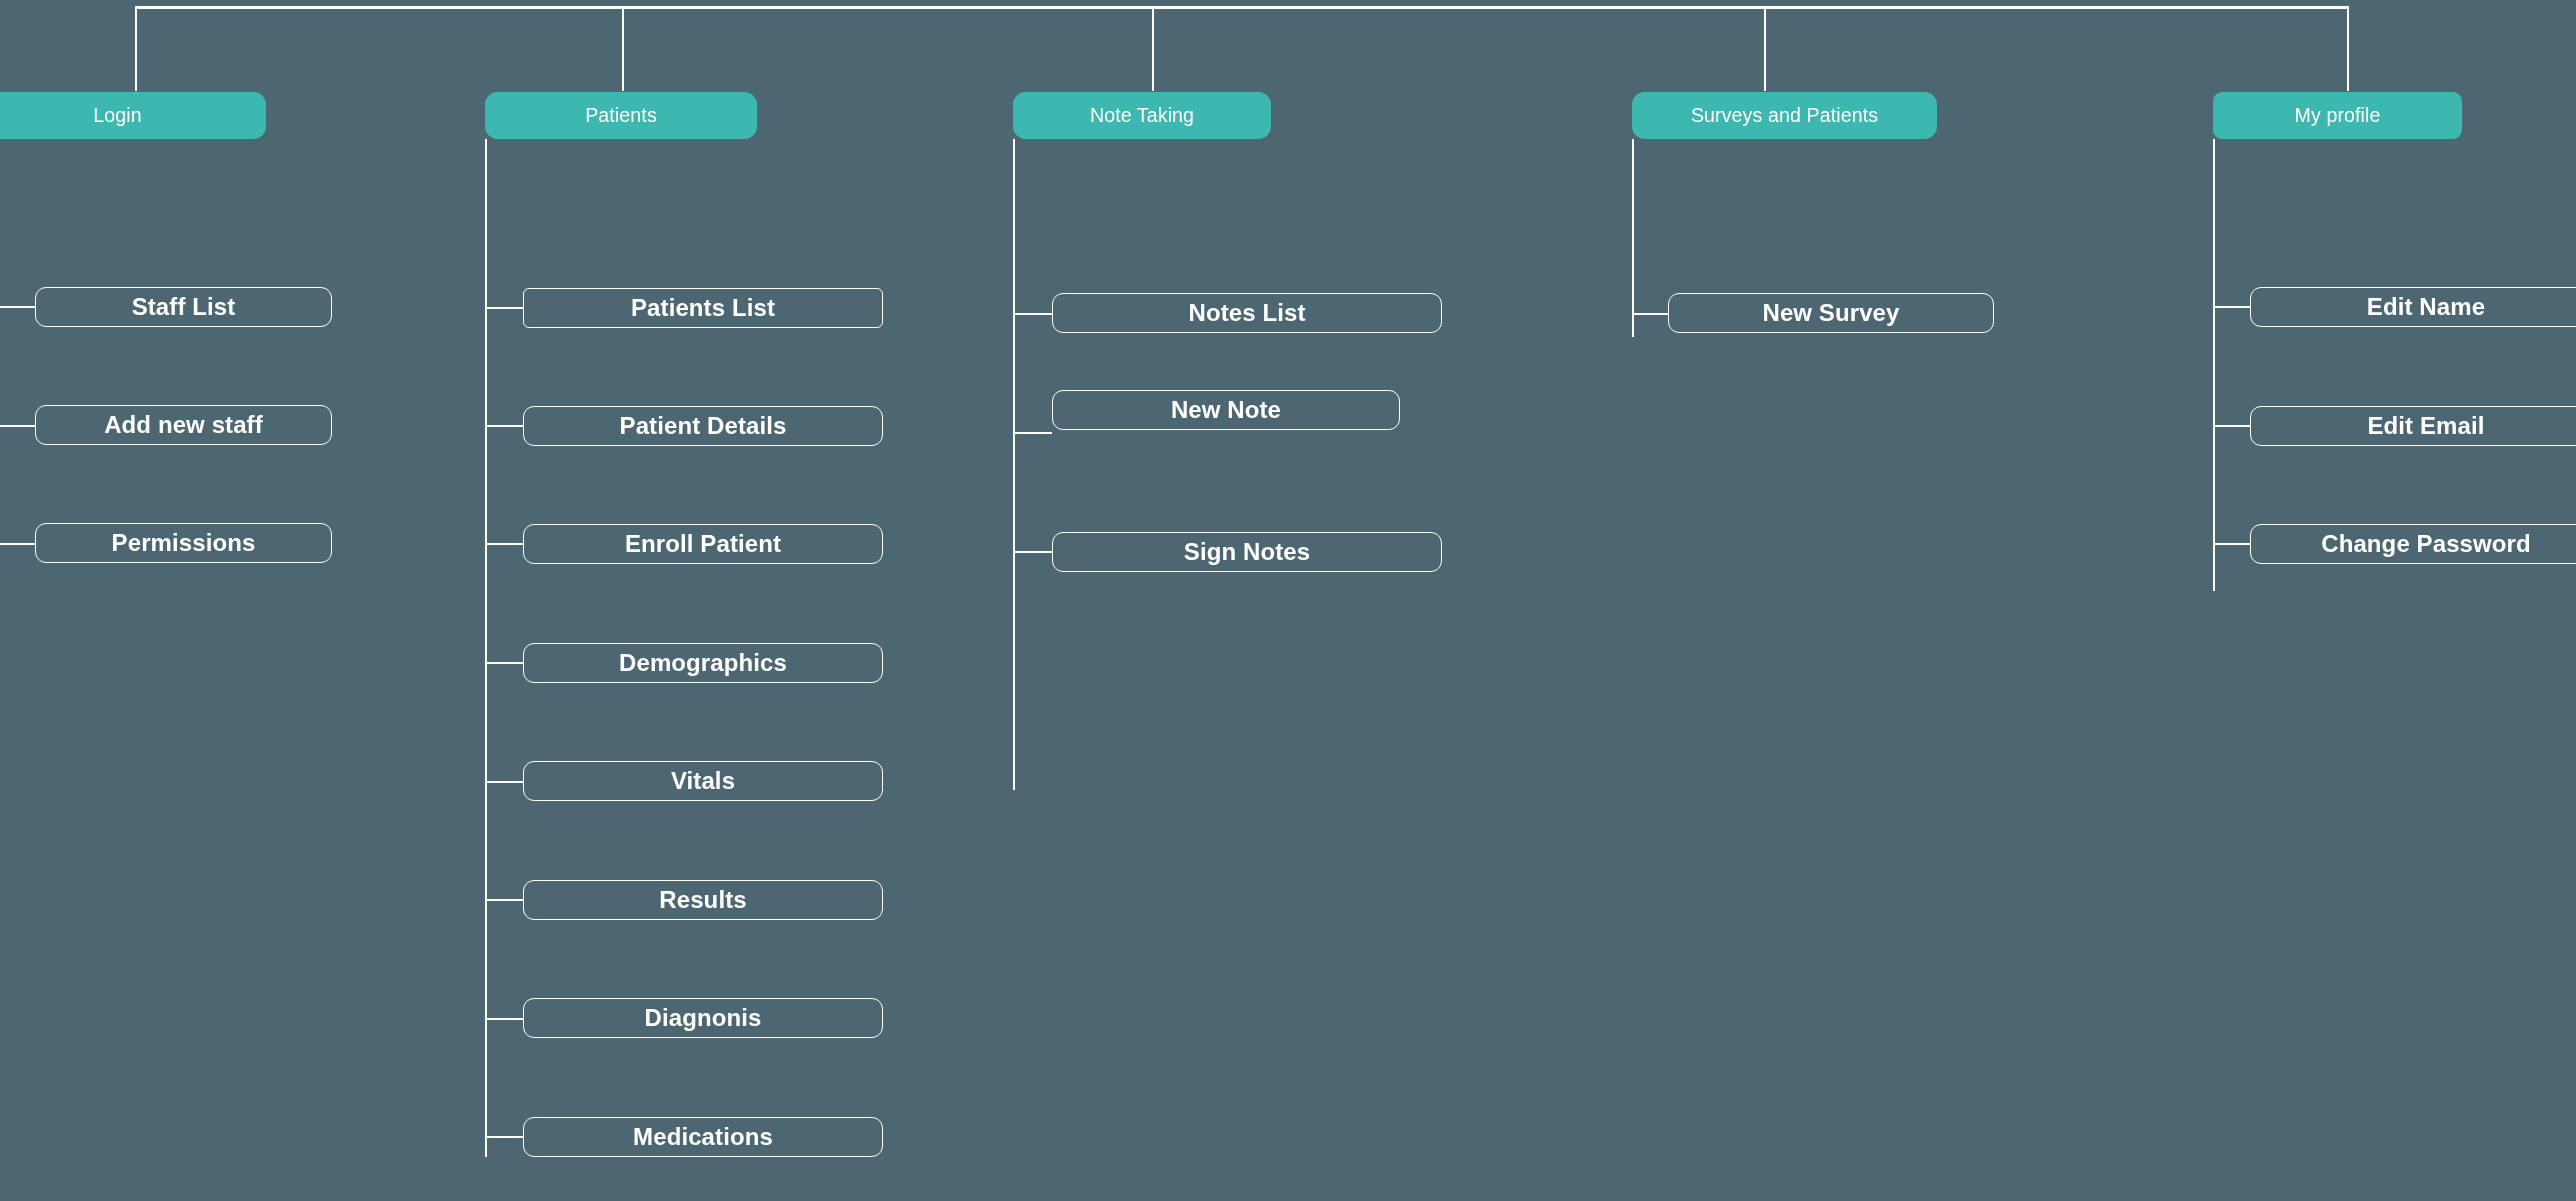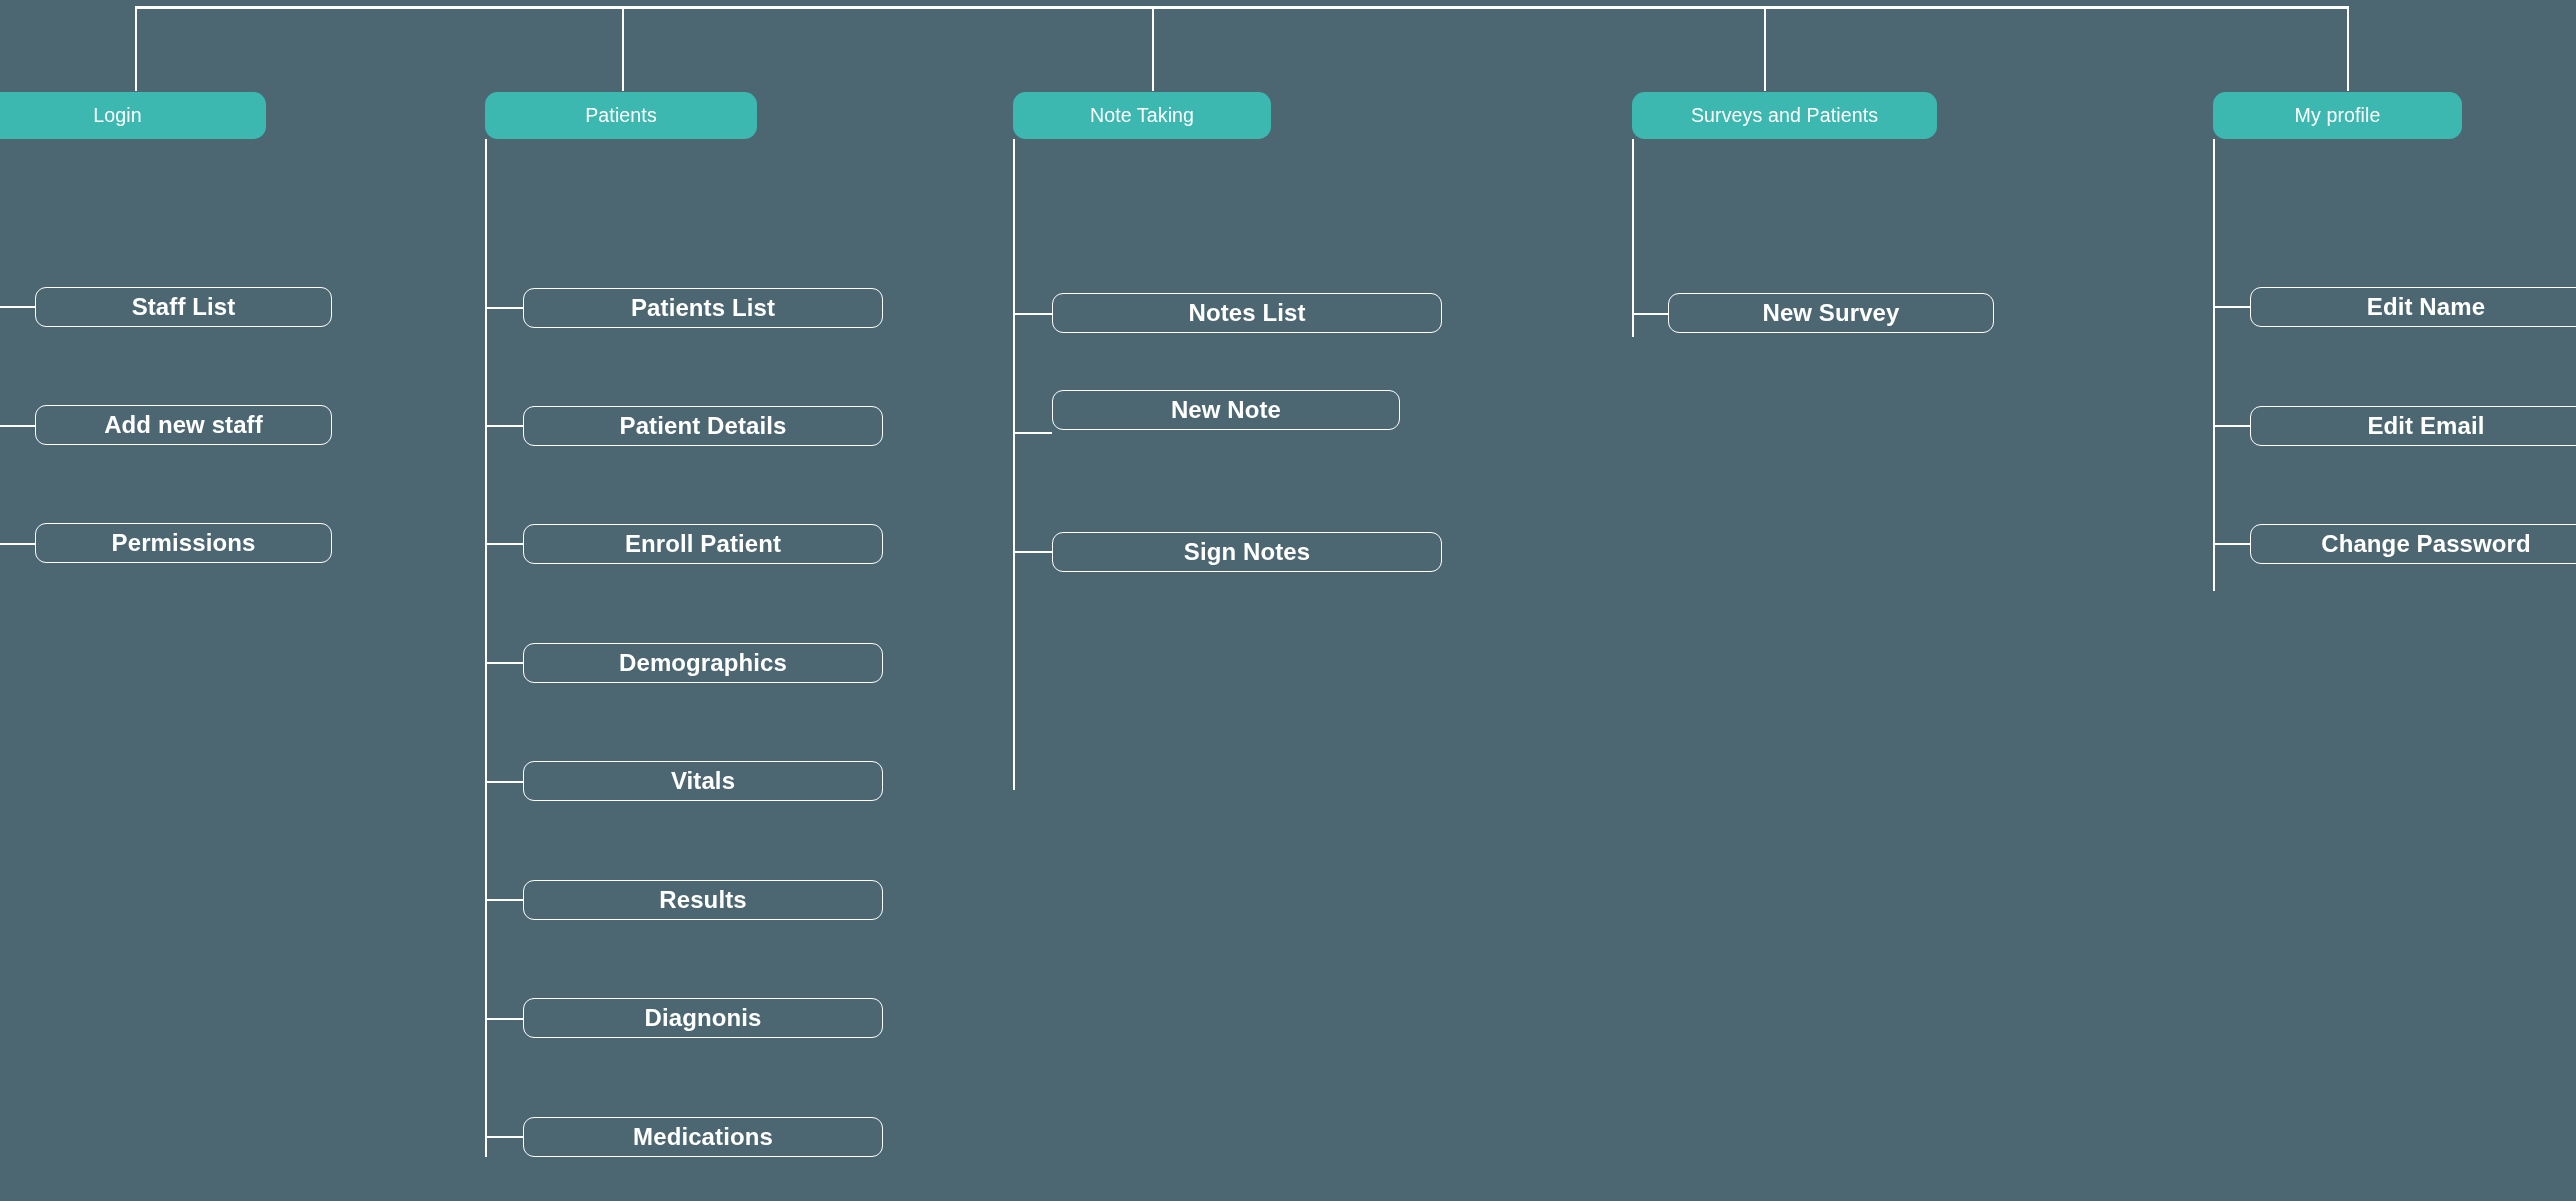--- a/index.html
+++ b/index.html
@@ -106,21 +106,21 @@
       </div>
       <div class="node leaf" style="left: 35px; top: 405px; width: 297px;">
         <span>Add new staff</span>
       </div>
       <div class="node leaf" style="left: 35px; top: 523px; width: 297px;">
         <span>Permissions</span>
       </div>
       <div class="node root" style="left: 485px; top: 92px; width: 272px;">
         <span>Patients</span>
       </div>
-      <div class="node leaf" style="left: 523px; top: 288px; width: 360px;">
+      <div class="node leaf" style="left: 523px; top: 288px; width: 360px; border-radius: 6px;">
         <span>Patients List</span>
       </div>
       <div class="node leaf" style="left: 523px; top: 406px; width: 360px; text-align: center;">
         <span>Patient Details</span>
       </div>
       <div class="node leaf" style="left: 523px; top: 524px; width: 360px;">
         <span>Enroll Patient</span>
       </div>
       <div class="node leaf" style="left: 523px; top: 643px; width: 360px;">
         <span>Demographics</span>
@@ -148,21 +148,21 @@
       </div>
       <div class="node leaf" style="left: 1052px; top: 532px; width: 390px;">
         <span>Sign Notes</span>
       </div>
       <div class="node root" style="left: 1632px; top: 92px; width: 305px;">
         <span>Surveys and Patients</span>
       </div>
       <div class="node leaf" style="left: 1668px; top: 293px; width: 326px;">
         <span>New Survey</span>
       </div>
-      <div class="node root" style="left: 2213px; top: 92px; width: 249px;">
+      <div class="node root" style="left: 2213px; top: 92px; width: 249px; border-radius: 9px;">
         <span>My profile</span>
       </div>
       <div class="node leaf" style="left: 2250px; top: 287px; width: 352px;">
         <span>Edit Name</span>
       </div>
       <div class="node leaf" style="left: 2250px; top: 406px; width: 352px;">
         <span>Edit Email</span>
       </div>
       <div class="node leaf" style="left: 2250px; top: 524px; width: 352px;">
         <span>Change Password</span>

